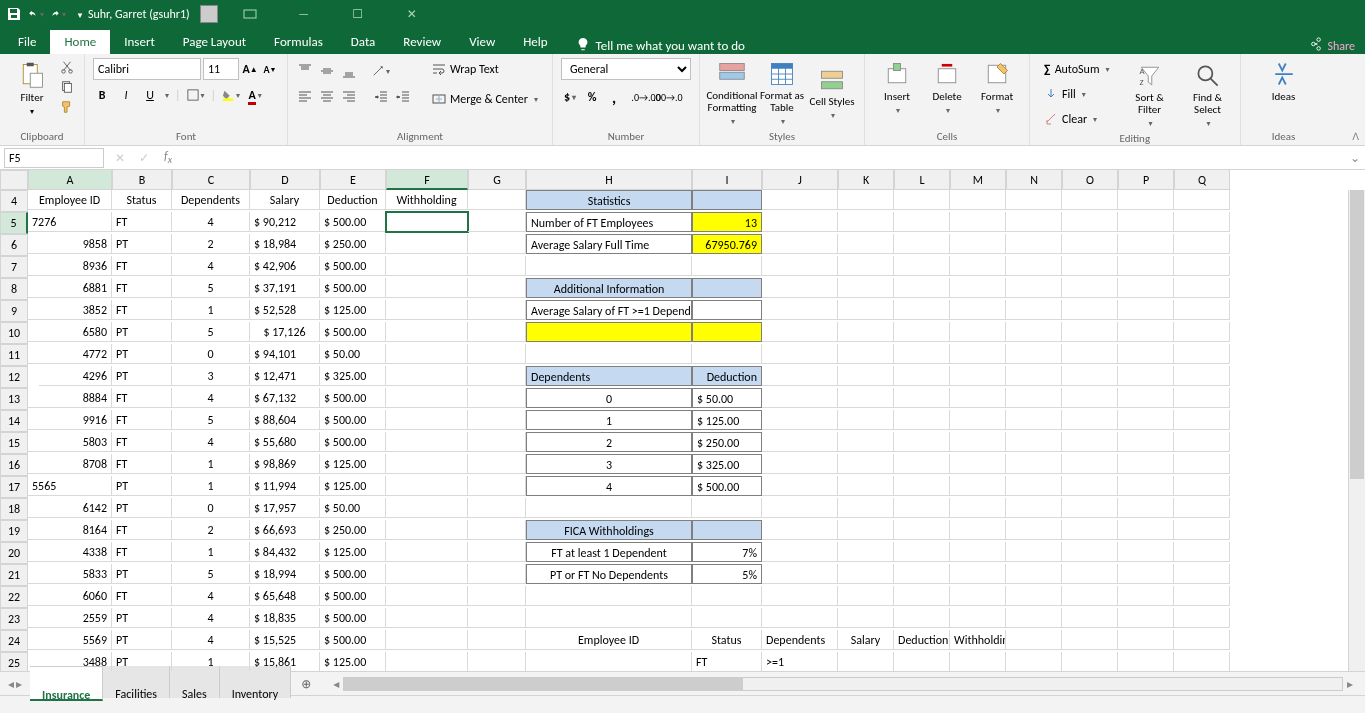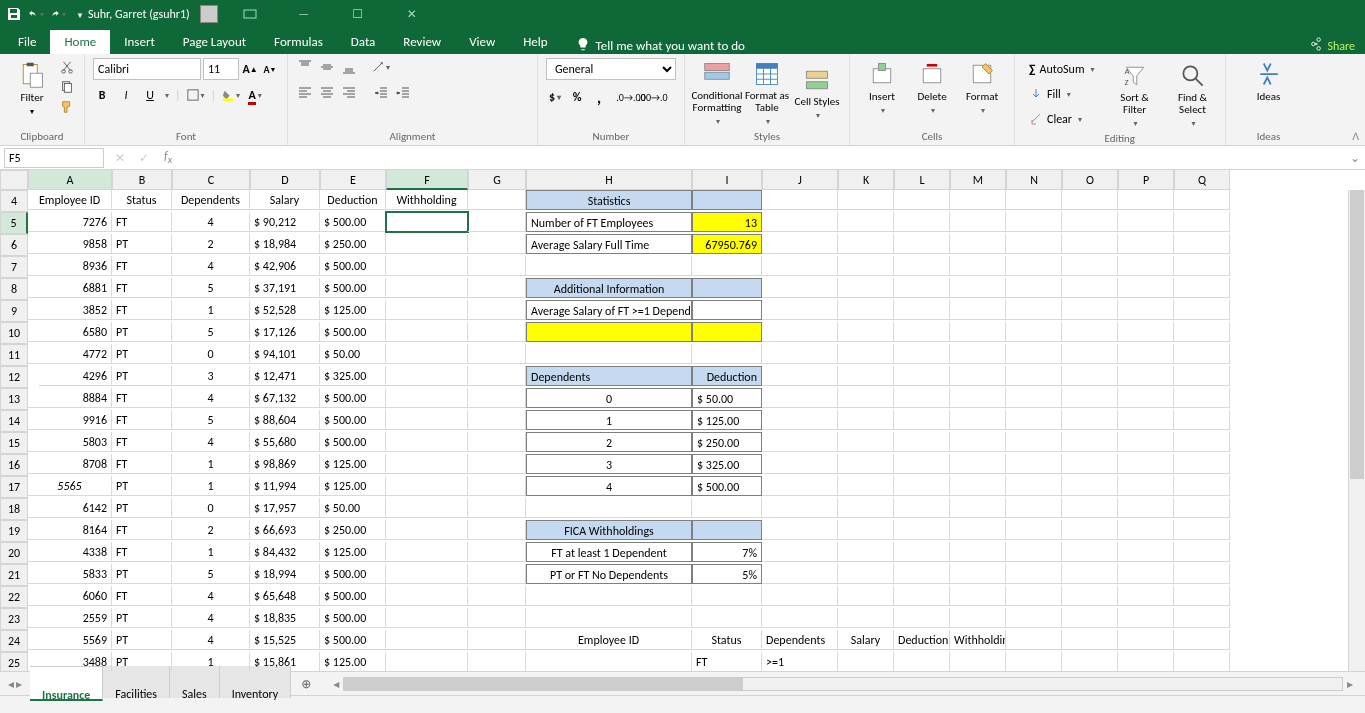--- a/index.html
+++ b/index.html
@@ -13,21 +13,21 @@
 .title-right { display: flex; align-items: center; gap: 10px; }
 .title-right .avatar { width:18px; height:18px; background:#ccc; border:1px solid #888;}
 .winbtn { width:44px; height:28px; display:flex; align-items:center; justify-content:center; cursor:pointer; color:#b0d7c2;}
 
 
 .tabs { background:#0e6837; height:26px; display:flex; align-items:flex-end; padding-left:4px; }
 .tab { padding:0 14px; height:24px; line-height:24px; color:#fff; font-size:13px; cursor:pointer; }
 .tab.file { background:transparent; }
 .tab.active { background:#fff; color:#217346; }
 .tell-me { display:flex; align-items:center; gap:6px; color:#fff; padding:0 14px; font-size:13px;}
-.tabs-right { margin-left:auto; display:flex; align-items:center; color:#bef264; padding-right:10px; gap:4px;}
+.tabs-right { margin-left:auto; display:flex; align-items:center; color:#f9a8d4; padding-right:10px; gap:4px;}
 .tabs-right .share-icon svg{width:14px;height:14px;fill:#fff;}
 
 
 .ribbon { background:#f3f3f3; border-bottom:1px solid #d4d4d4; height:92px; display:flex; }
 .group { border-right:1px solid #e0e0e0; padding:4px 8px 2px 8px; display:flex; flex-direction:column; justify-content:space-between; }
 .group-label { text-align:center; font-size:11px; color:#666; padding-top:2px; position:relative;}
 .vstack { display:flex; flex-direction:column; gap:2px; }
 .hstack { display:flex; align-items:center; gap:2px; }
 .bigbtn { display:flex; flex-direction:column; align-items:center; justify-content:center; width:48px; cursor:pointer; font-size:11px; gap:2px; padding-top:2px;}
 .bigbtn svg { width:28px; height:28px; }
@@ -260,20 +260,35 @@
                 <path d="M6 2h7M6 5h7M6 8h7M6 11h7M4 6L1 7l3 1z" stroke="#555" fill="#555"></path>
               </svg>
             </span>
           <span class="smallbtn">
               <svg viewBox="0 0 14 14">
                 <path d="M6 2h7M6 5h7M6 8h7M6 11h7M1 6l3 1-3 1z" stroke="#555" fill="#555"></path>
               </svg>
             </span>
         </div>
       </div>
+      <div class="vstack">
+        <div class="mbtn">
+            <svg viewBox="0 0 14 14">
+              <path d="M1 3h12M1 7h9a2 2 0 010 4H7m0 0l2-2m-2 2l2 2M1 11h4" stroke="#555" fill="none"></path>
+            </svg>
+            <span>Wrap Text</span>
+          </div>
+        <div class="mbtn caret" style="margin-top:6px;">
+            <svg viewBox="0 0 14 14">
+              <rect x="1" y="3" width="12" height="8" fill="none" stroke="#555"></rect>
+              <path d="M4 7h6M7 4v6" stroke="#90b0d0"></path>
+            </svg>
+            <span>Merge &amp; Center</span>
+          </div>
+      </div>
     </div>
     <div class="group-label">Alignment</div>
   </div>
 
   <div class="group" style="min-width:140px;">
     <div class="vstack">
       <select class="combo" style="width:130px"><option>General</option></select>
       <div class="hstack" style="gap:4px;margin-top:6px;">
         <span class="smallbtn caret" style="font-weight:bold;">$</span>
         <span class="smallbtn" style="font-weight:bold;">%</span>
@@ -433,21 +448,21 @@
       <div class="cell hdr-blue" style="border-left: none;"></div>
       <div class="cell"></div>
       <div class="cell"></div>
       <div class="cell"></div>
       <div class="cell"></div>
       <div class="cell"></div>
       <div class="cell"></div>
       <div class="cell"></div>
       <div class="cell"></div>
       <div class="rowhdr sel">5</div>
-      <div class="cell" style="text-align: right;">7276</div>
+      <div class="cell" style="">7276</div>
       <div class="cell" style="text-align: left;">FT</div>
       <div class="cell" style="text-align: center;">4</div>
       <div class="cell" style="text-align: left;">$      90,212</div>
       <div class="cell" style="text-align: left;">$   500.00</div>
       <div class="cell selcell"></div>
       <div class="cell"></div>
       <div class="cell box" style="text-align: left;">Number of FT Employees</div>
       <div class="cell box yellow" style="text-align: right;">13</div>
       <div class="cell"></div>
       <div class="cell"></div>
@@ -526,21 +541,21 @@
       <div class="cell"></div>
       <div class="cell"></div>
       <div class="cell"></div>
       <div class="cell"></div>
       <div class="cell"></div>
       <div class="cell"></div>
       <div class="rowhdr">10</div>
       <div class="cell" style="text-align: right;">6580</div>
       <div class="cell" style="text-align: left;">PT</div>
       <div class="cell" style="text-align: center;">5</div>
-      <div class="cell" style="text-align: left;">$      17,126</div>
+      <div class="cell" style="text-align: center;">$      17,126</div>
       <div class="cell" style="text-align: left;">$   500.00</div>
       <div class="cell"></div>
       <div class="cell"></div>
       <div class="cell box yellow"></div>
       <div class="cell box yellow"></div>
       <div class="cell"></div>
       <div class="cell"></div>
       <div class="cell"></div>
       <div class="cell"></div>
       <div class="cell"></div>
@@ -649,21 +664,21 @@
       <div class="cell box" style="text-align: left;">$   325.00</div>
       <div class="cell"></div>
       <div class="cell"></div>
       <div class="cell"></div>
       <div class="cell"></div>
       <div class="cell"></div>
       <div class="cell"></div>
       <div class="cell"></div>
       <div class="cell"></div>
       <div class="rowhdr">17</div>
-      <div class="cell" style="text-align: center; font-style: italic;">5565</div>
+      <div class="cell" style="text-align: left;">5565</div>
       <div class="cell" style="text-align: left;">PT</div>
       <div class="cell" style="text-align: center;">1</div>
       <div class="cell" style="text-align: left;">$      11,994</div>
       <div class="cell" style="text-align: left;">$   125.00</div>
       <div class="cell"></div>
       <div class="cell"></div>
       <div class="cell box" style="text-align: center;">4</div>
       <div class="cell box" style="text-align: left;">$   500.00</div>
       <div class="cell"></div>
       <div class="cell"></div>

